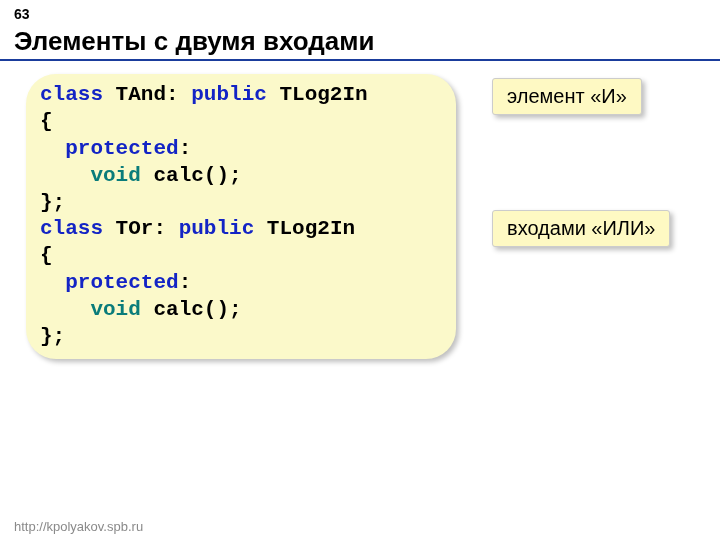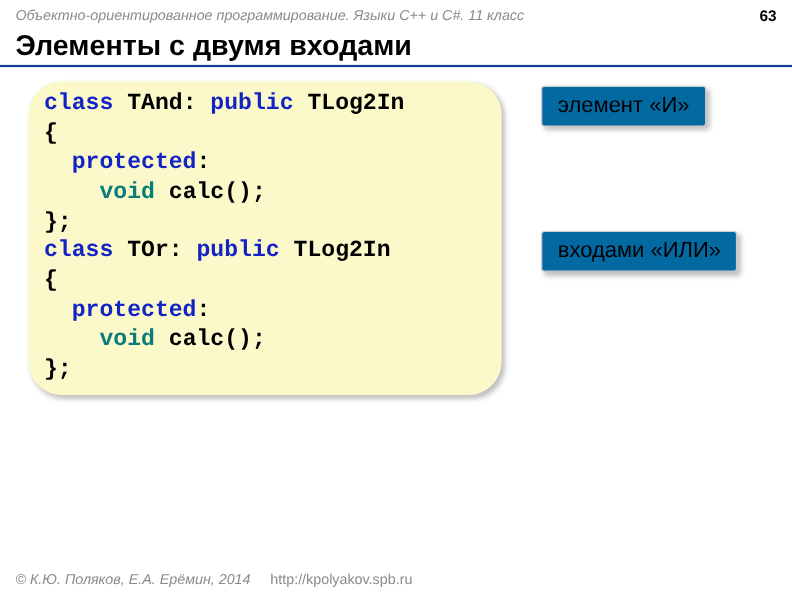--- a/index.html
+++ b/index.html
@@ -37,21 +37,21 @@
     font-size: 21px;
     font-weight: bold;
     line-height: 1.28;
     white-space: pre;
     border-radius: 30px;
   }
   .kw-blue { color: #1324c5; }
   .kw-teal { color: #0a7c7a; }
   .callout {
     position: absolute;
-    background: #0369a1;
+    background: #fef9c3;
     border: 1px solid #ccc;
     border-radius: 3px;
     box-shadow: 3px 3px 5px rgba(0,0,0,0.25);
     font-size: 20px;
     padding: 6px 14px;
     color: #000;
   }
   .c1 { left: 492px; top: 78px; }
   .c2 { left: 492px; top: 210px; }
   .footer {
@@ -64,36 +64,34 @@
     display: flex;
     gap: 18px;
   }
   .footer .copy { font-style: italic; }
   .footer .url { color: #8a8a8a; }
 </style>
 </head>
 <body>
 
 <div class="header-bar">
-  <span>Объектно-ориентированное программирование. Языки C++ и C#. 11 класс</span>
   <span class="page-num">63</span>
 </div>
 
 <div class="title">Элементы с двумя входами</div>
 
 <div class="codebox"><span class="kw-blue">class</span><span> TAnd: </span><span class="kw-blue">public</span><span> TLog2In</span>
 <span>{</span>
 <span class="kw-blue">  protected</span><span>:</span>
 <span class="kw-teal">    void</span><span> calc();</span>
 <span>};</span>
 <span class="kw-blue">class</span><span> TOr: </span><span class="kw-blue">public</span><span> TLog2In</span>
 <span>{</span>
 <span class="kw-blue">  protected</span><span>:</span>
 <span class="kw-teal">    void</span><span> calc();</span>
 <span>};</span></div>
 
 <div class="callout c1">элемент «И»</div>
 <div class="callout c2">входами «ИЛИ»</div>
 
 <div class="footer">
-  <span class="copy">© К.Ю. Поляков, Е.А. Ерёмин, 2014</span>
   <span class="url">http://kpolyakov.spb.ru</span>
 </div>
 
 </body></html>

